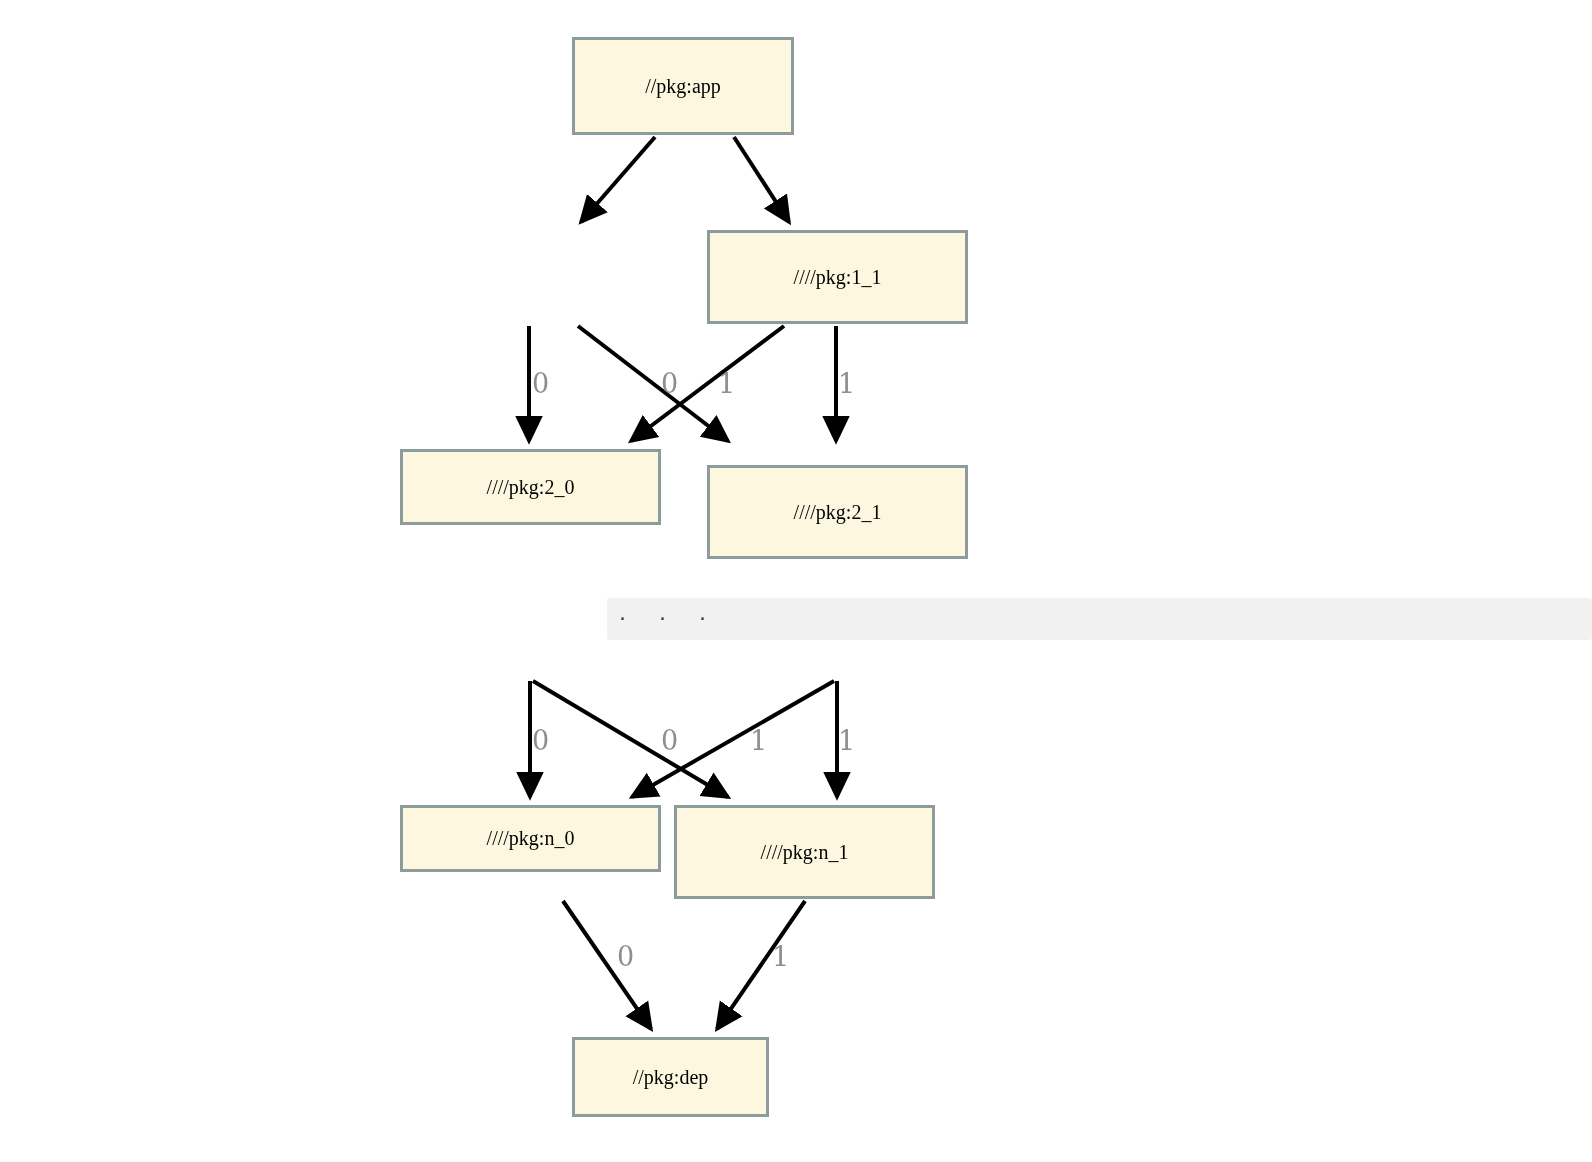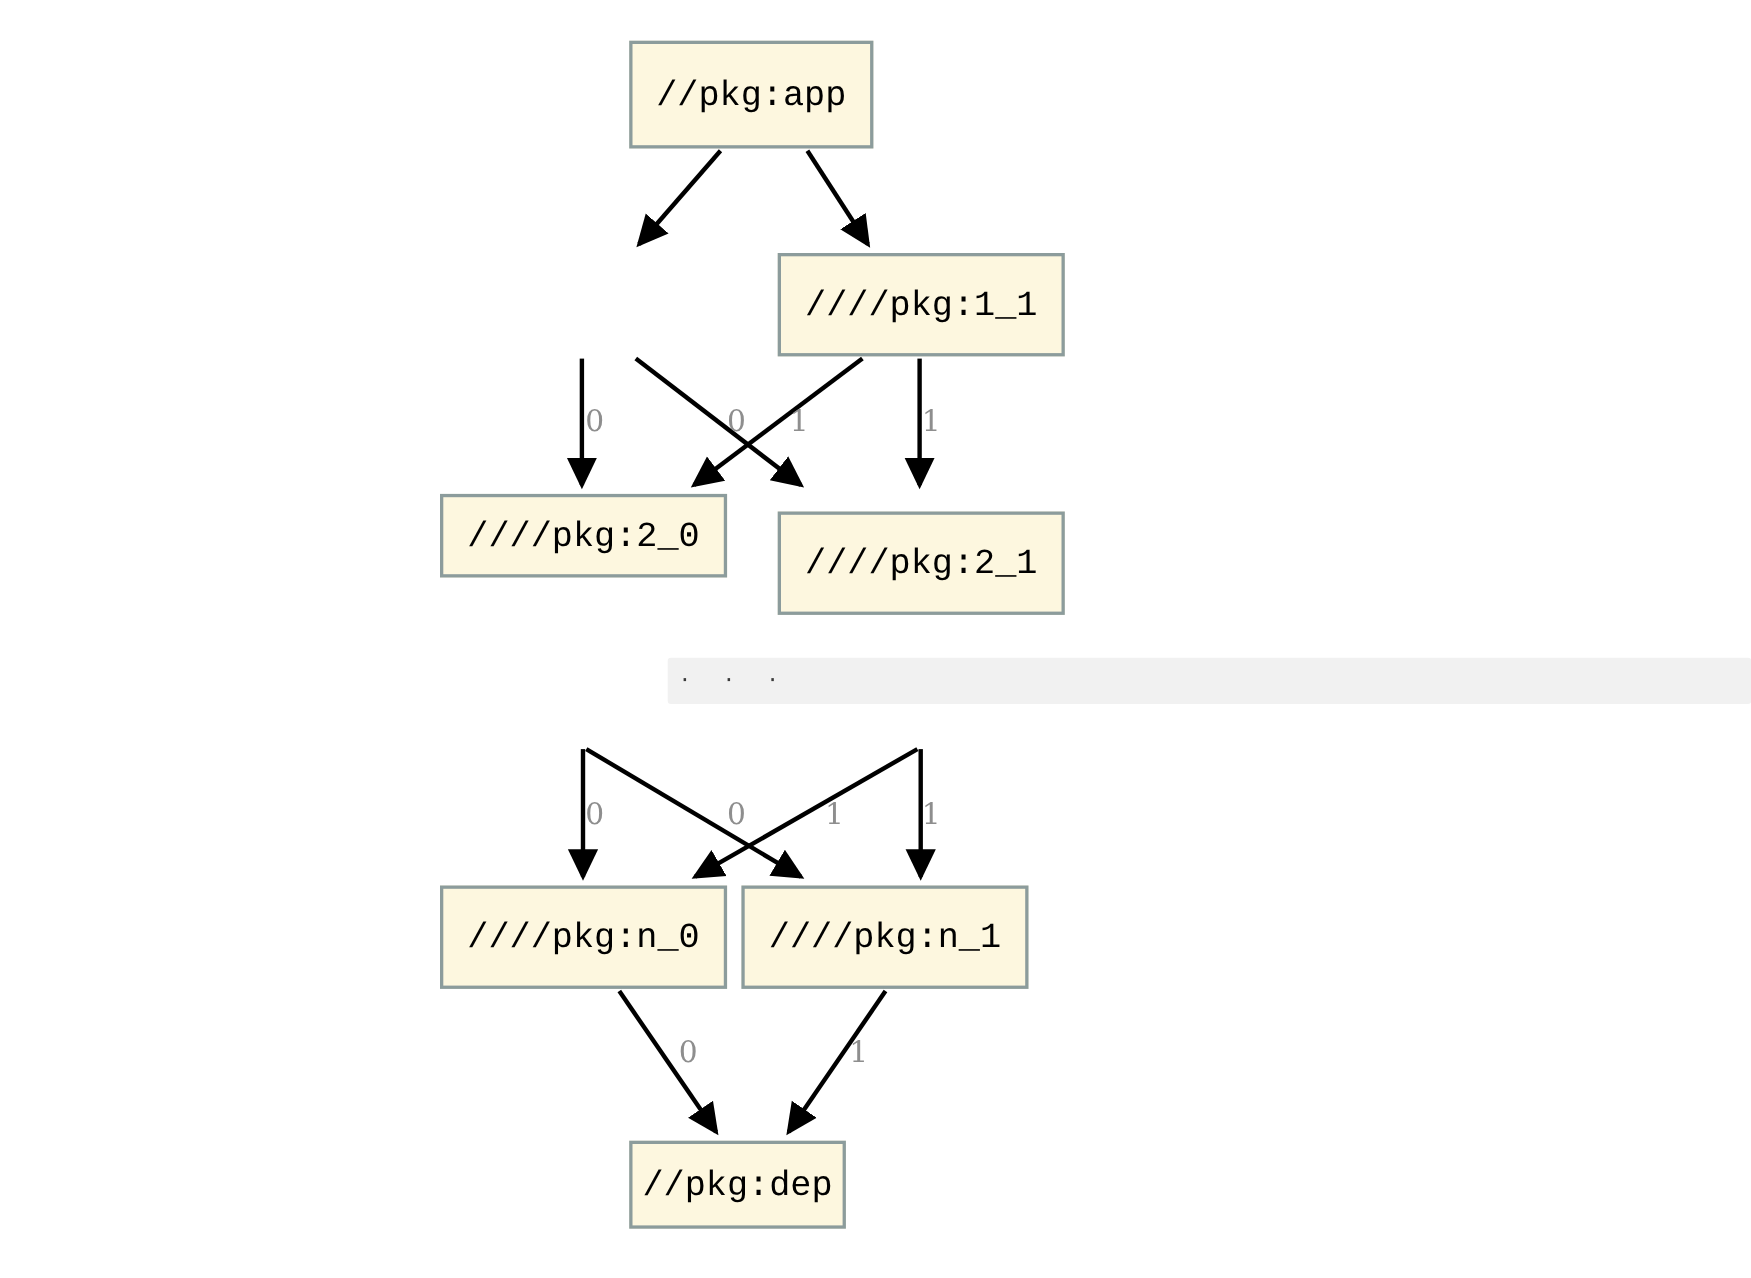--- a/index.html
+++ b/index.html
@@ -23,22 +23,22 @@
     height: 1162px;
   }
   .node-box {
     position: absolute;
     background: #fdf7df;
     border: 3px solid #8c9c9c;
     box-sizing: border-box;
     display: flex;
     align-items: center;
     justify-content: center;
-    font-family: Liberation Mono, monospace;
-    font-size: 32px;
+    font-family: Liberation Serif, serif;
+    font-size: 20px;
     color: #000000;
     letter-spacing: 0px;
     white-space: nowrap;
   }
   .edge-label {
     position: absolute;
     font-family: "DejaVu Serif", "Liberation Serif", serif;
     font-size: 27px;
     color: #8e8e8e;
     line-height: 1;
@@ -134,21 +134,21 @@
   </div>
 
   <div class="node-box" style="left:400px; top:449px; width:261px; height:76px;">
     <span>////pkg:2_0</span>
   </div>
 
   <div class="node-box" style="left:707px; top:465px; width:261px; height:94px;text-align:right;">
     <span>////pkg:2_1</span>
   </div>
 
-  <div class="node-box" style="left:400px; top:805px; width:261px; height:94px;">
+  <div class="node-box" style="left:400px; top:805px; width:261px; height:67px;">
     <span>////pkg:n_0</span>
   </div>
 
   <div class="node-box" style="left:674px; top:805px; width:261px; height:94px;">
     <span>////pkg:n_1</span>
   </div>
 
   <div class="node-box" style="left:572px; top:1037px; width:197px; height:80px;">
     <span>//pkg:dep</span>
   </div>

